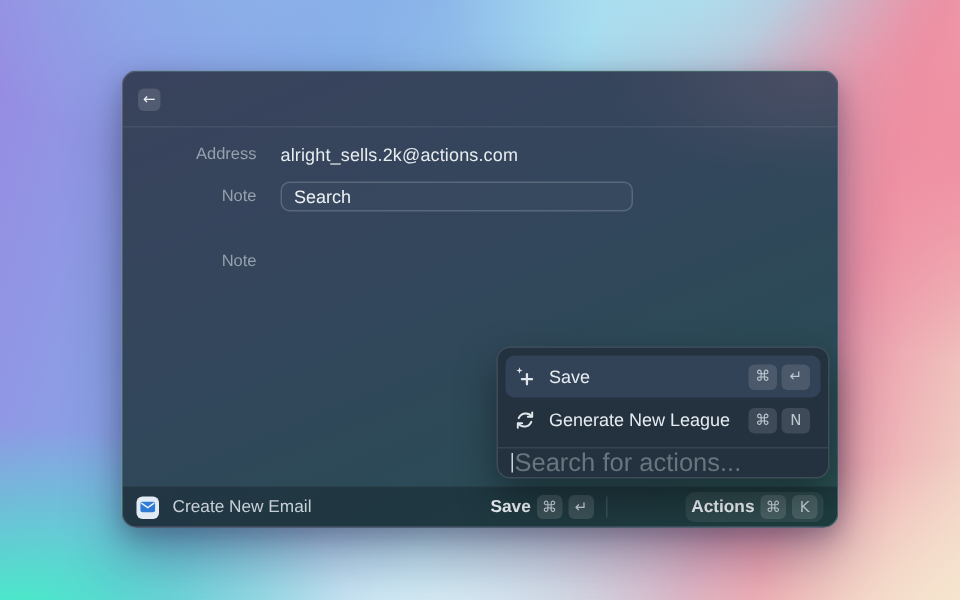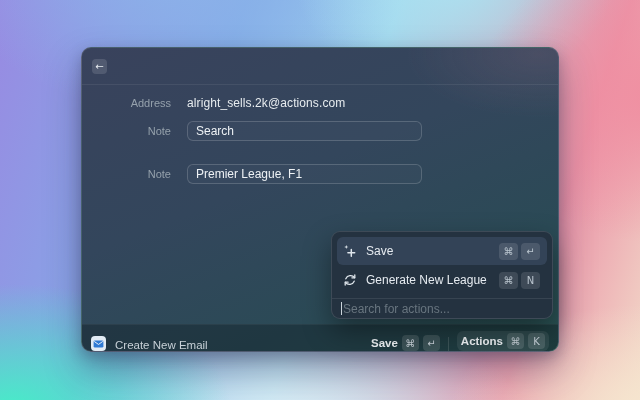--- a/index.html
+++ b/index.html
@@ -57,35 +57,35 @@
     display:flex; align-items:center; padding:0 8px;
     font-size:12px; color:#eef2f5; cursor:text;
   }
 
   
   .footer {
     position:absolute; left:0; right:0; bottom:0; height:27px;
     background:rgba(9,17,23,0.33);
     border-top:1px solid rgba(255,255,255,0.05);
     border-radius:0 0 9px 9px;
-    display:flex; align-items:flex-end; padding:0 9px;
+    display:flex; align-items:center; padding:0 9px;
   }
   .app-badge { width:15px; height:15px; border-radius:4px; background:#e2ebf4;
                display:flex; align-items:center; justify-content:center;
                margin-right:9px; flex:none; }
   .context { font-size:11.5px; color:#c7d0d7; }
   .spacer { flex:1; }
   .kgroup { display:flex; align-items:center; gap:4px; cursor:pointer; }
   .klabel { font-size:11.5px; font-weight:700; color:#edf1f4; }
   .kbadge { min-width:17px; height:16px; padding:0 3px; border-radius:4px;
             background:rgba(255,255,255,0.13); color:#c9d3da; font-size:10px;
             display:flex; align-items:center; justify-content:center;
             font-family:"DejaVu Sans", sans-serif; }
   .vdivider { width:1px; height:14px; background:rgba(255,255,255,0.13); margin:0 8px; }
-  .actions-group { background:rgba(255,255,255,0.08); border-radius:6px; padding:2px 4px; }
+  .actions-group { background:rgba(255,255,255,0.08); border-radius:6px; padding:2px 4px;margin-left:44px; }
 
   
   .popup {
     position:absolute; left:331px; top:231px; width:222px; height:88px;
     border-radius:9px; background:#243240;
     border:1px solid rgba(255,255,255,0.12);
     box-shadow:0 12px 28px rgba(0,0,0,0.38);
     padding:5px 5px 0;
   }
   .prow { height:28px; border-radius:6px; display:flex; align-items:center;
@@ -93,21 +93,21 @@
   .prow.selected { background:rgba(150,180,226,0.14); }
   .picon { width:14px; height:14px; flex:none; display:flex; align-items:center; }
   .plabel { font-size:12px; color:#e6ebf0; flex:1; white-space:nowrap; }
   .pbadges { display:flex; gap:3px; }
   .pbadge { width:19px; height:17px; border-radius:4px; background:rgba(255,255,255,0.12);
             color:#bcc7d0; font-size:10px; display:flex; align-items:center;
             justify-content:center; font-family:"DejaVu Sans", sans-serif; }
   .pdivider { height:1px; background:rgba(255,255,255,0.09); margin:4px -5px 0; }
   .psearch { position:relative; height:19px; display:flex; align-items:center; padding:0 4px; }
   .psearch input { width:100%; background:transparent; border:none; outline:none;
-                   font-size:12px; color:#fdba74; padding:0 0 0 2px;
+                   font-size:17px; color:#fdba74; padding:0 0 0 2px;
                    font-family:"Liberation Sans", sans-serif; }
   .psearch input::placeholder { color:#68757f; opacity:1; }
   .caret { position:absolute; left:4px; top:3px; width:1px; height:13px;
            background:#ccd5dc; }
 </style>
 </head>
 <body>
 
 <div class="stage">
 
@@ -126,23 +126,20 @@
 
     <div class="row r-label">
       <span class="flabel">Note</span>
       <div class="input">
         <span>Search</span>
       </div>
     </div>
 
     <div class="row r-note">
       <span class="flabel">Note</span>
-      <div class="input">
-        <span>Premier League, F1</span>
-      </div>
     </div>
 
     <div class="footer">
       <span class="app-badge">
         <svg viewBox="0 0 12 9" width="11" height="8">
           <rect x="0.5" y="0.5" width="11" height="8" rx="1.6" fill="#2f7ad4"></rect>
           <path d="M1.2 1.6l4.8 3.4 4.8-3.4" stroke="#e8f2fa" stroke-width="1.1" fill="none"></path>
         </svg>
       </span>
       <span class="context">Create New Email</span>

